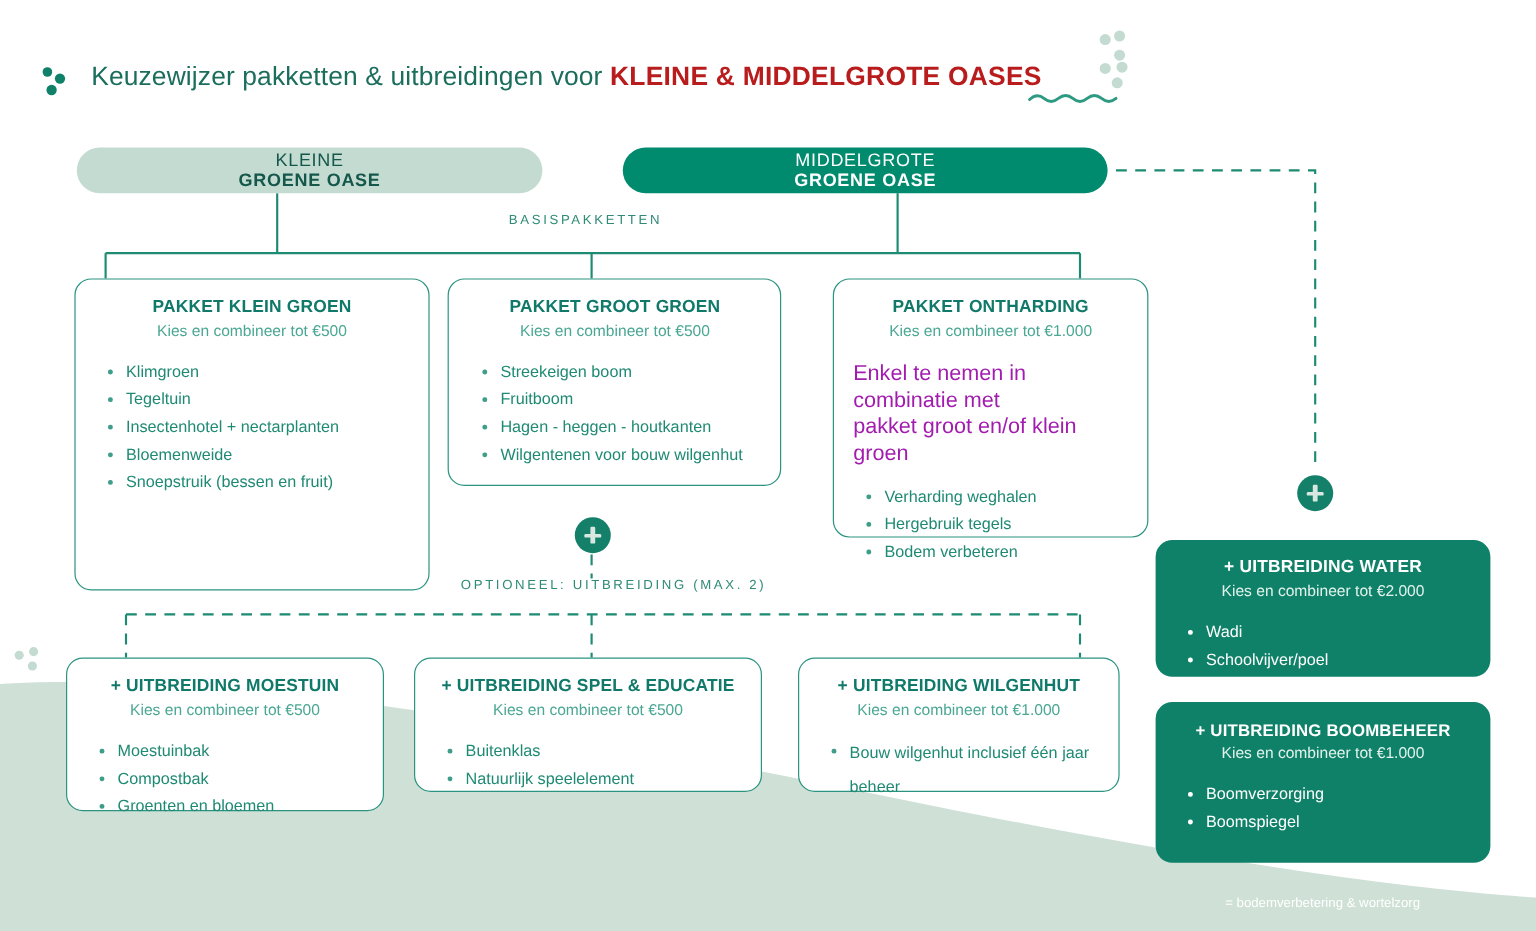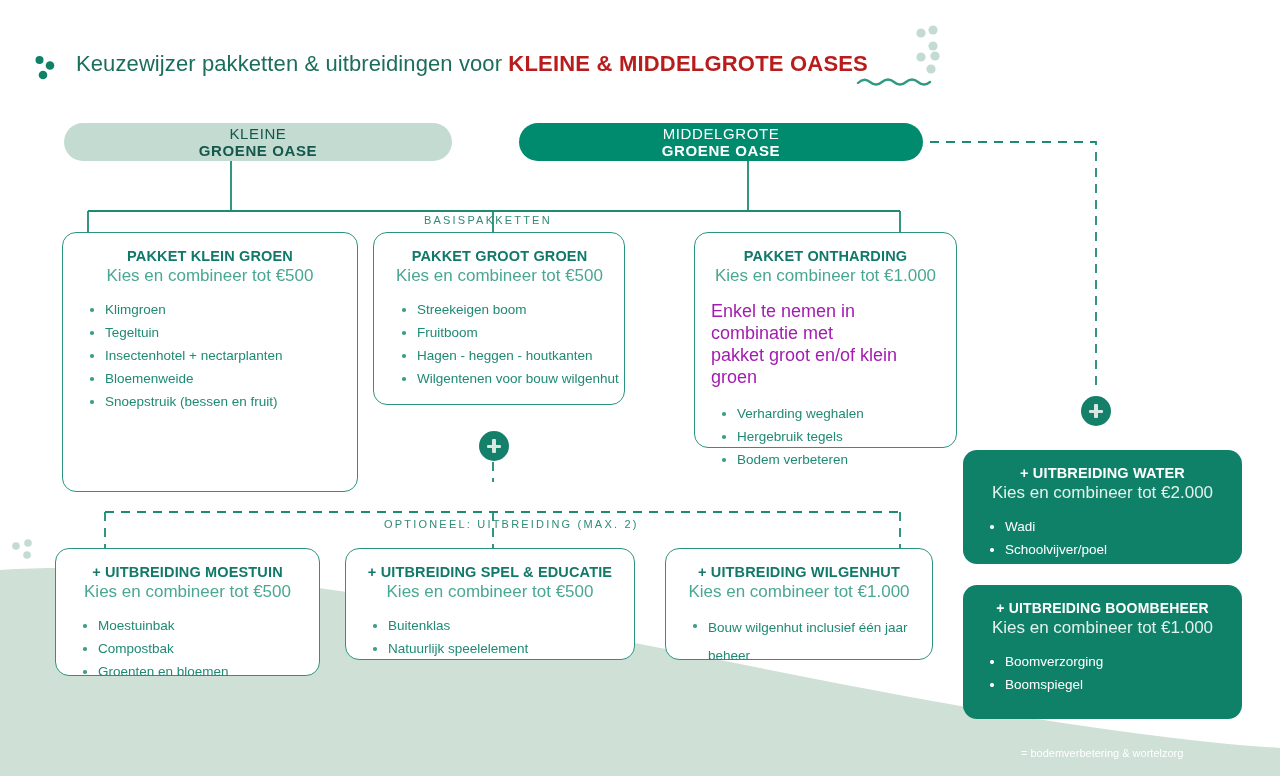--- a/index.html
+++ b/index.html
@@ -85,21 +85,20 @@
 
   
   .section-label {
     position: absolute;
     font-size: 11px;
     letter-spacing: 2.2px;
     color: #2f8a76;
     font-weight: 500;
     z-index: 4;
     white-space: nowrap;
-    margin-top: 36px;
   }
   #label-basispakketten { left: 424px; top: 178px; }
   #label-optioneel { left: 384px; top: 482px; }
 
   
   .plus-btn {
     position: absolute;
     width: 30px; height: 30px;
     border-radius: 50%;
     background: #15806a;
@@ -138,21 +137,21 @@
     font-size: 14.5px;
     color: #10796a;
     letter-spacing: .15px;
     line-height: 18px;
     white-space: nowrap;
   }
   .card.solid .card-title { color: #ffffff; }
 
   .card-sub {
     text-align: center;
-    font-size: 17px;
+    font-size: 13px;
     color: #4aa793;
     margin-top: 3px;
     line-height: 16px;
   }
   .card.solid .card-sub { color: #e2f2ec; }
 
   .card-note {
     font-size: 18px;
     color: #a21caf;
     line-height: 22px;
@@ -185,21 +184,21 @@
     line-height: 18px;
     padding-left: 16px;
     color: #ffffff;
     font-weight: 400;
     margin-top: 48px;
   }
   .card-list li .sub-note::before { content: "= "; }
 
   
   #card-klein-groen     { left: 62px;  top: 232px; width: 296px; height: 260px; }
-  #card-groot-groen     { left: 373px; top: 232px; width: 252px; height: 173px; padding-left: 17px; }
+  #card-groot-groen     { left: 373px; top: 232px; width: 278px; height: 173px; padding-left: 17px; }
   #card-ontharding      { left: 694px; top: 232px; width: 263px; height: 216px; }
 
   #card-moestuin        { left: 55px;  top: 548px; width: 265px; height: 128px; }
   #card-spel            { left: 345px; top: 548px; width: 290px; height: 112px; }
   #card-wilgenhut       { left: 665px; top: 548px; width: 268px; height: 112px; }
   #card-wilgenhut .card-list li { white-space: normal; line-height: 28px; }
 
   #card-water           { left: 963px; top: 450px; width: 279px; height: 114px; }
   #card-boombeheer      { left: 963px; top: 585px; width: 279px; height: 134px; }
   #card-boombeheer .card-title { font-size: 14px; }

